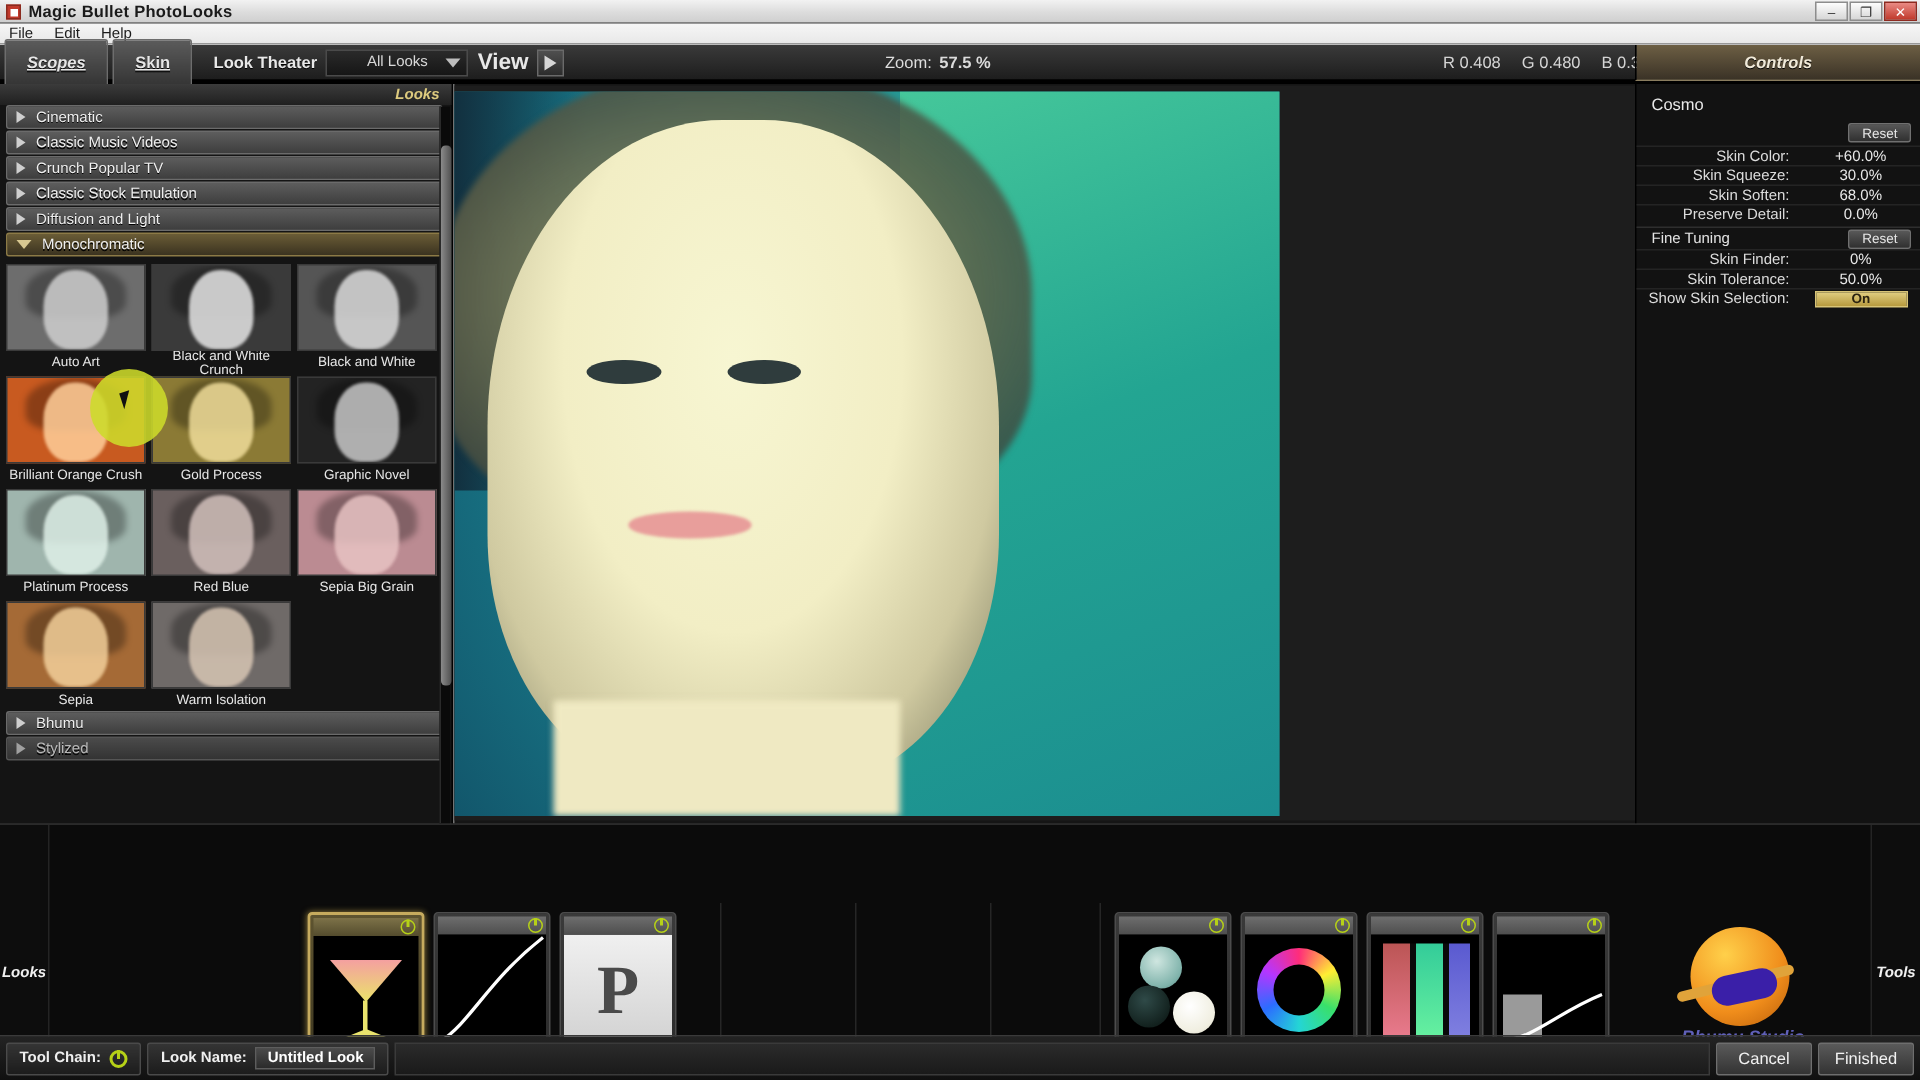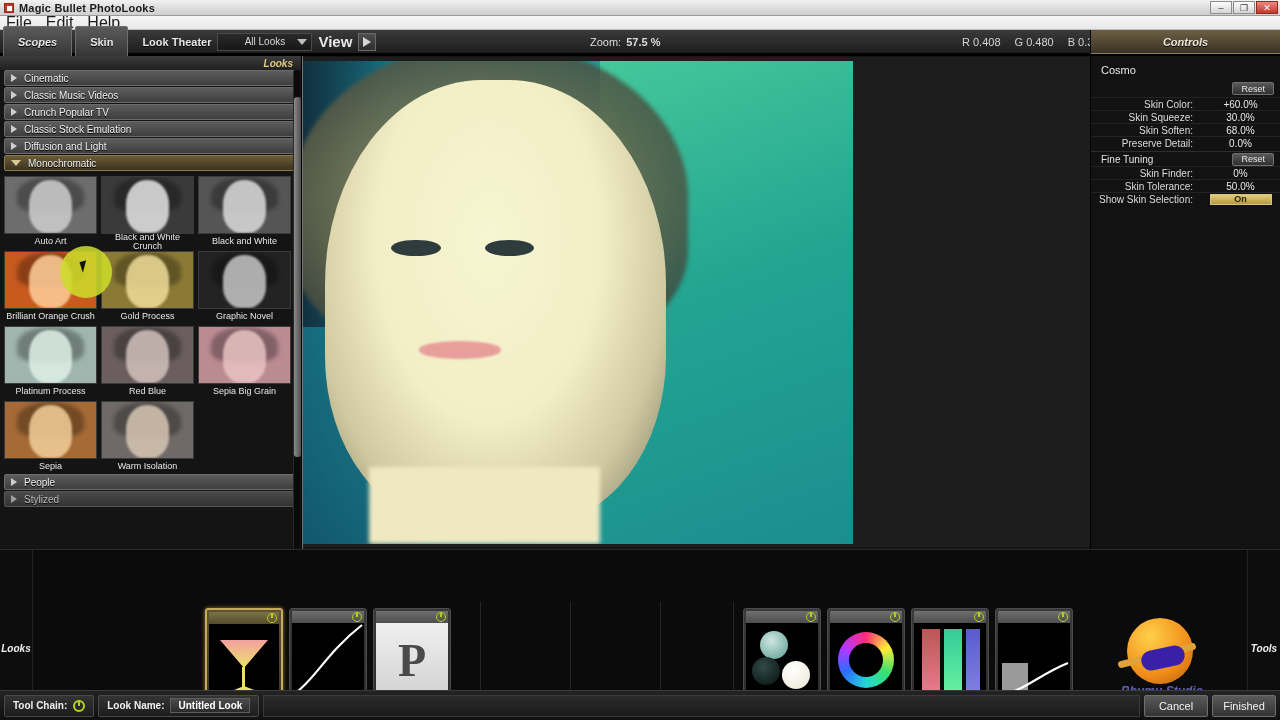--- a/index.html
+++ b/index.html
@@ -27,35 +27,36 @@
   }
   .winbtn.close{background:linear-gradient(to bottom,#e98a84,#c0392b);color:#fff;border-color:#8e2a20;}
 
   
   .menubar{
     position:absolute;left:0;top:16px;width:1280px;height:14px;
     background:linear-gradient(to bottom,#f6f6f6,#e8e8e8);
     border-bottom:1px solid #bcbcbc;
     display:flex;align-items:center;padding-left:6px;gap:14px;
   }
-  .menubar span{font-size:16px;color:#1c1c1c;}
+  .menubar span{font-size:10px;color:#1c1c1c;}
 
   
   .toolbar{
     position:absolute;left:0;top:30px;width:1280px;height:24px;
     background:linear-gradient(to bottom,#3a3a3a,#1d1d1d);
     border-bottom:1px solid #000;
     display:flex;align-items:center;
   }
   .tbtn{
     height:32px;margin-left:3px;padding:0 14px;display:flex;align-items:center;justify-content:center;
     background:linear-gradient(to bottom,#5b5b5b,#343434);
     border:1px solid #6d6d6d;border-radius:2px;
     font-style:italic;font-weight:bold;font-size:11px;color:#e6e6e6;
     text-shadow:0 1px 0 #000;
+    text-decoration:underline;
   }
   .tbtn.plain{font-style:normal;}
   .lt-group{display:flex;align-items:center;margin-left:14px;gap:6px;}
   .lt-label{font-weight:bold;font-size:11px;color:#e8e8e8;text-shadow:0 1px 0 #000;}
   .lt-select{
     width:95px;height:18px;background:linear-gradient(to bottom,#2a2a2a,#161616);
     border:1px solid #4a4a4a;display:flex;align-items:center;justify-content:center;
     position:relative;font-size:10px;color:#d8d8d8;
   }
   .lt-select .caret{
@@ -366,21 +367,21 @@
           <div class="img" style="background: rgb(111, 106, 104);">
             <div class="hair"></div>
             <div class="face" style="background: rgb(216, 198, 180); opacity: 0.85;"></div>
           </div>
           <div class="cap">Warm Isolation</div>
         </div>
       </div>
     <div id="cat-list-bottom">
         <div class="cat">
           <i class="arrow"></i>
-          <span>People</span>
+          <span>Bhumu</span>
         </div>
         <div class="cat" style="margin-top: 1px; opacity: 0.75;">
           <i class="arrow"></i>
           <span>Stylized</span>
         </div>
       </div>
     <div class="scroll-track">
       <div class="scroll-thumb"></div>
     </div>
     <div class="cursor-glow"></div>

